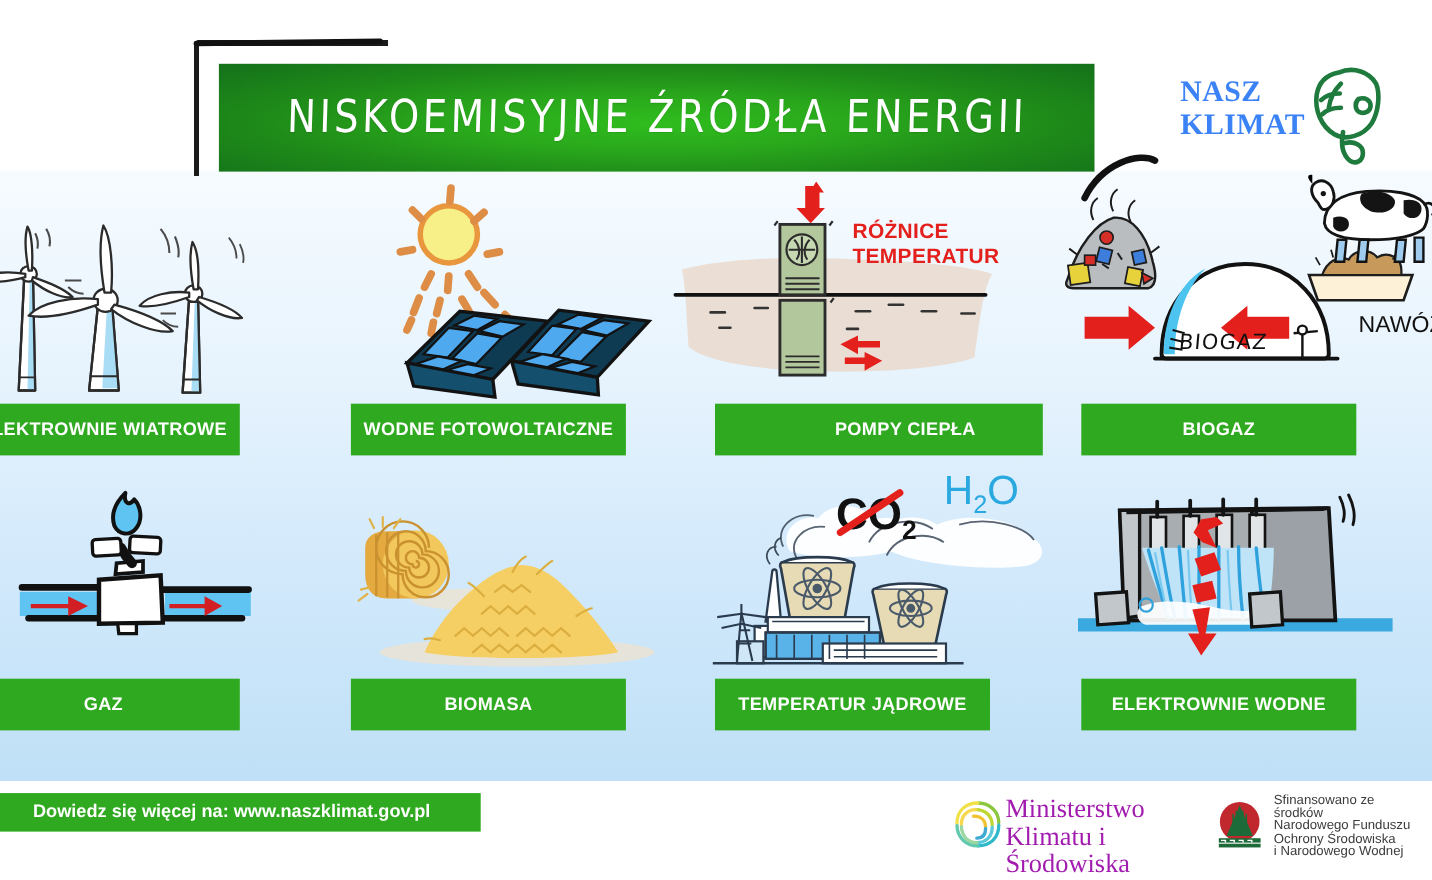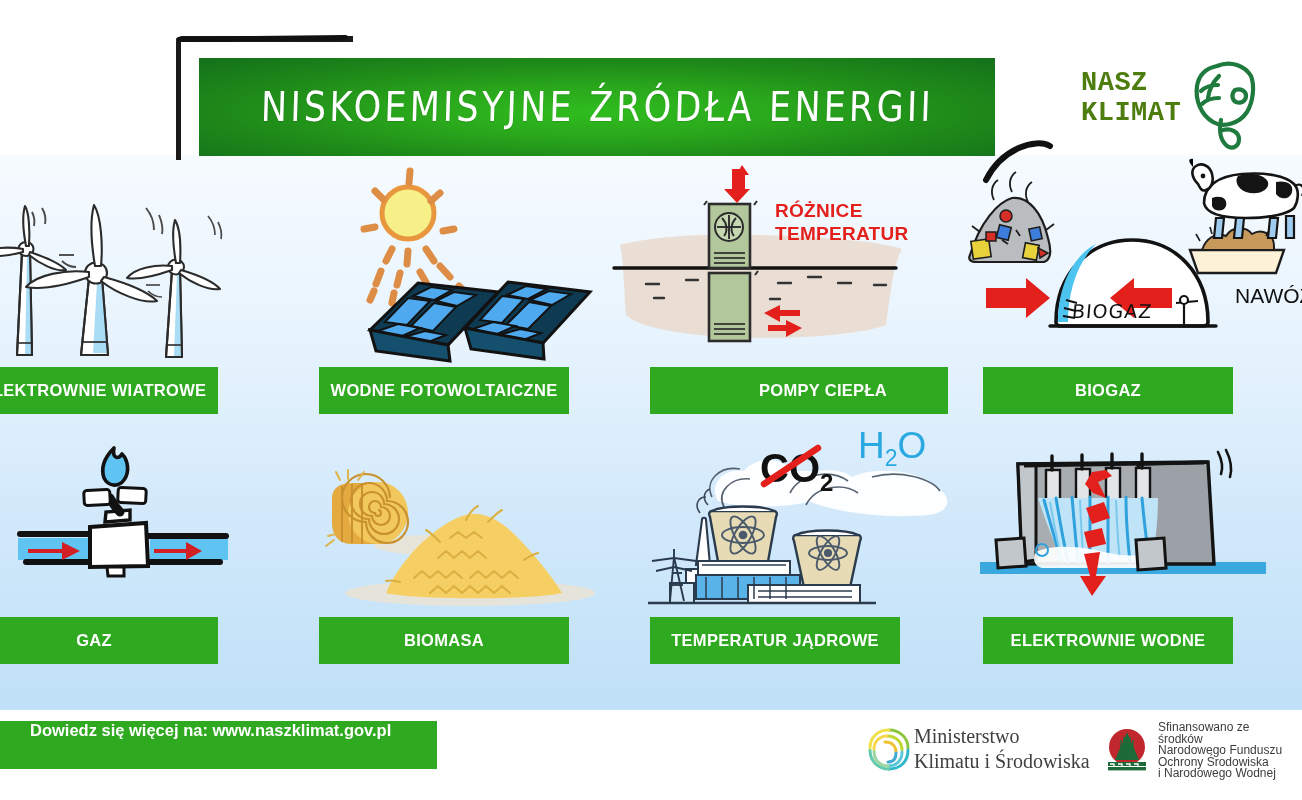--- a/index.html
+++ b/index.html
@@ -33,41 +33,41 @@
   }
   .title-text{
     color:#ffffff;font-size:35px;letter-spacing:3.2px;
     font-family:"DejaVu Sans", sans-serif;font-weight:400;
     transform:scaleY(1.18) skewX(-2deg);
     text-shadow:0 1px 1px rgba(0,0,0,.12);
   }
 
   
   .nk-logo{position:absolute;left:1065px;top:62px;width:190px;height:92px;}
-  .nk-text{position:absolute;left:16px;top:6px;color:#4d7c0f;font-weight:bold;
+  .nk-text{position:absolute;left:8px;top:6px;color:#3b82f6;font-weight:bold;
     font-size:27px;line-height:30px;letter-spacing:.5px;
-    font-family:Liberation Mono, monospace;}
+    font-family:Liberation Serif, serif;}
   .nk-leaf{position:absolute;left:108px;top:-4px;}
 
   
   .label{
     position:absolute;height:47px;background:#2fa91f;
     display:flex;align-items:center;justify-content:center;
     color:#fff;font-weight:bold;font-size:16.5px;letter-spacing:.3px;
     font-family:"Liberation Sans", sans-serif;
   }
 
   
   .footer-bar{
-    position:absolute;left:0;top:721px;width:437px;height:48px;background:#2fa91f;
-    display:flex;
+    position:absolute;left:0;top:721px;width:437px;height:35px;background:#2fa91f;
+    display:flex;align-items:center;
   }
   .footer-bar span{color:#fff;font-weight:bold;font-size:16.5px;margin-left:30px;}
   .min-logo{position:absolute;left:866px;top:720px;width:230px;height:60px;}
-  .min-text{position:absolute;left:48px;top:4px;color:#404040;font-size:20px;
+  .min-text{position:absolute;left:48px;top:4px;color:#a21caf;font-size:24px;
     line-height:25px;font-family:"Liberation Serif", serif;}
   .nfos-logo{position:absolute;left:1100px;top:722px;width:195px;height:56px;}
   .nfos-text{position:absolute;left:58px;top:0px;color:#3c3c3c;font-size:12px;
     line-height:11.6px;font-family:"Liberation Sans", sans-serif;}
 
   
   .ill{position:absolute;}
   .red-note{
     position:absolute;color:#e4201c;font-weight:bold;font-size:19px;
     line-height:23px;letter-spacing:.3px;font-family:"Liberation Sans", sans-serif;

